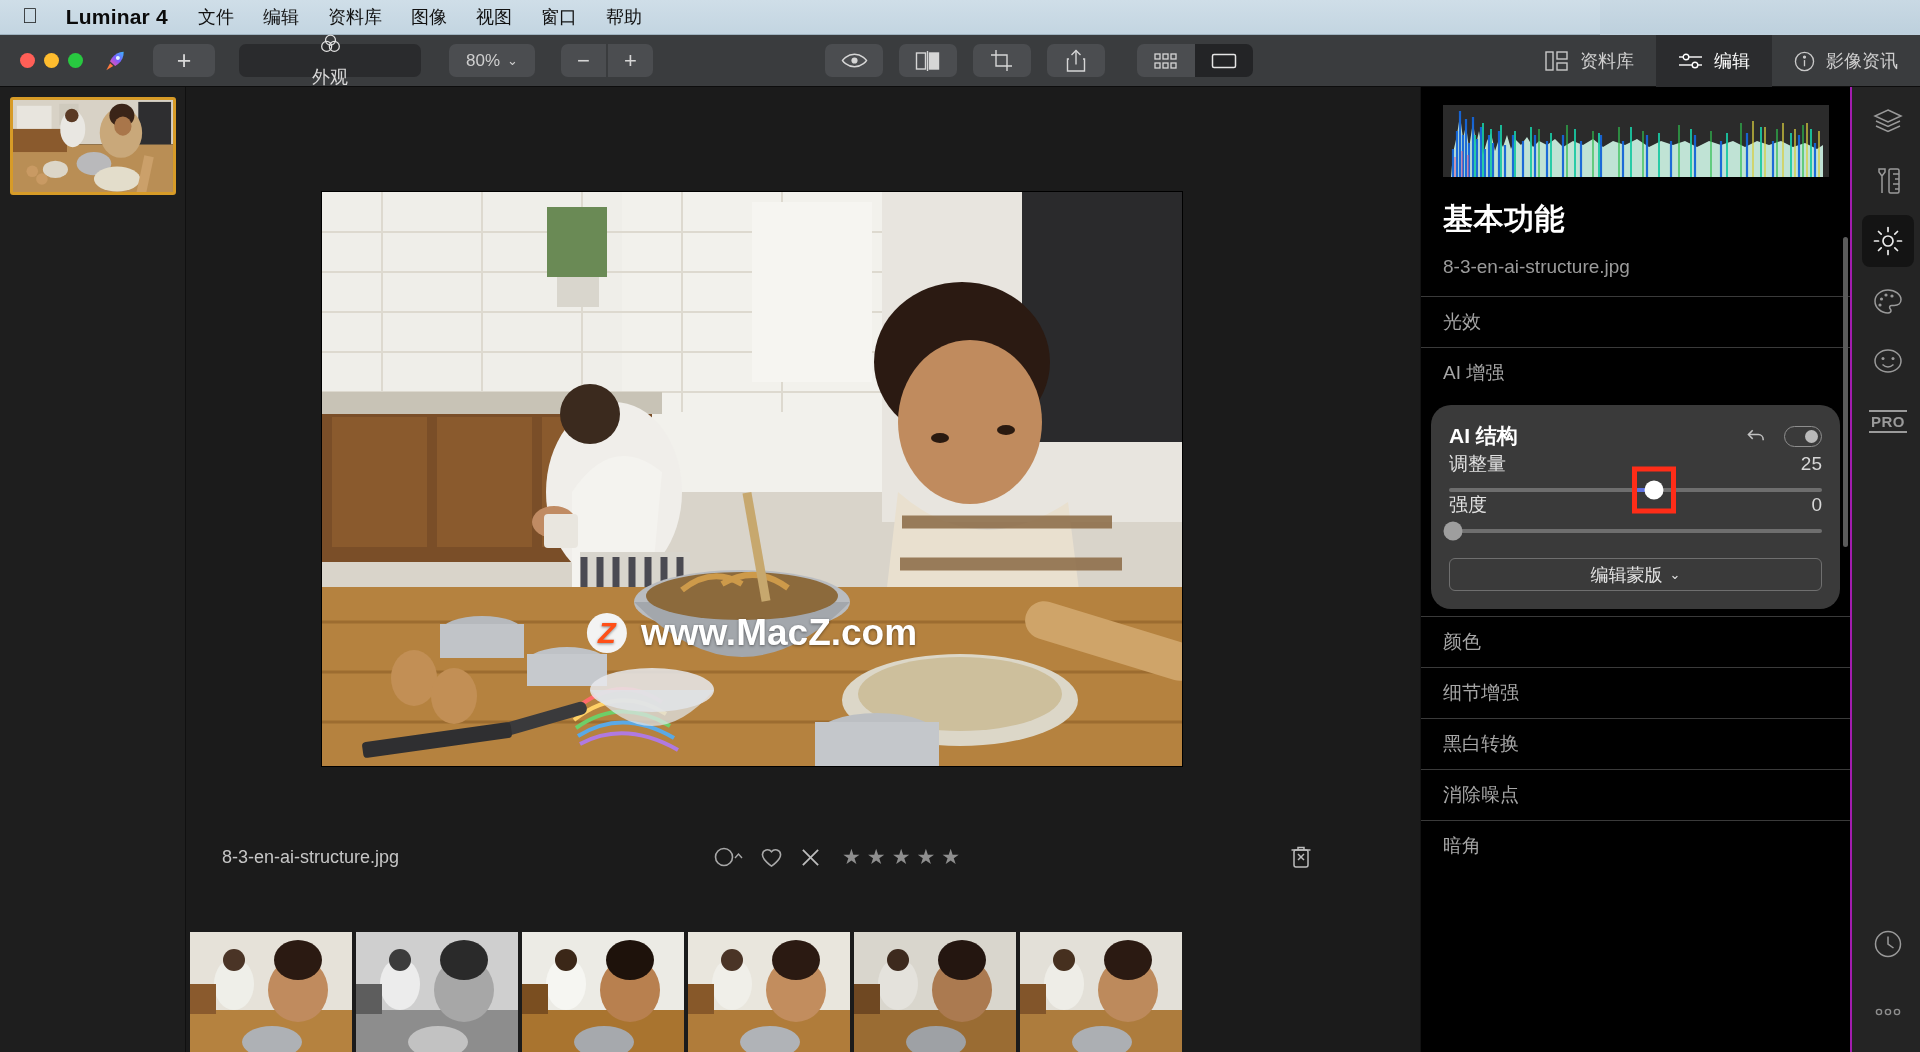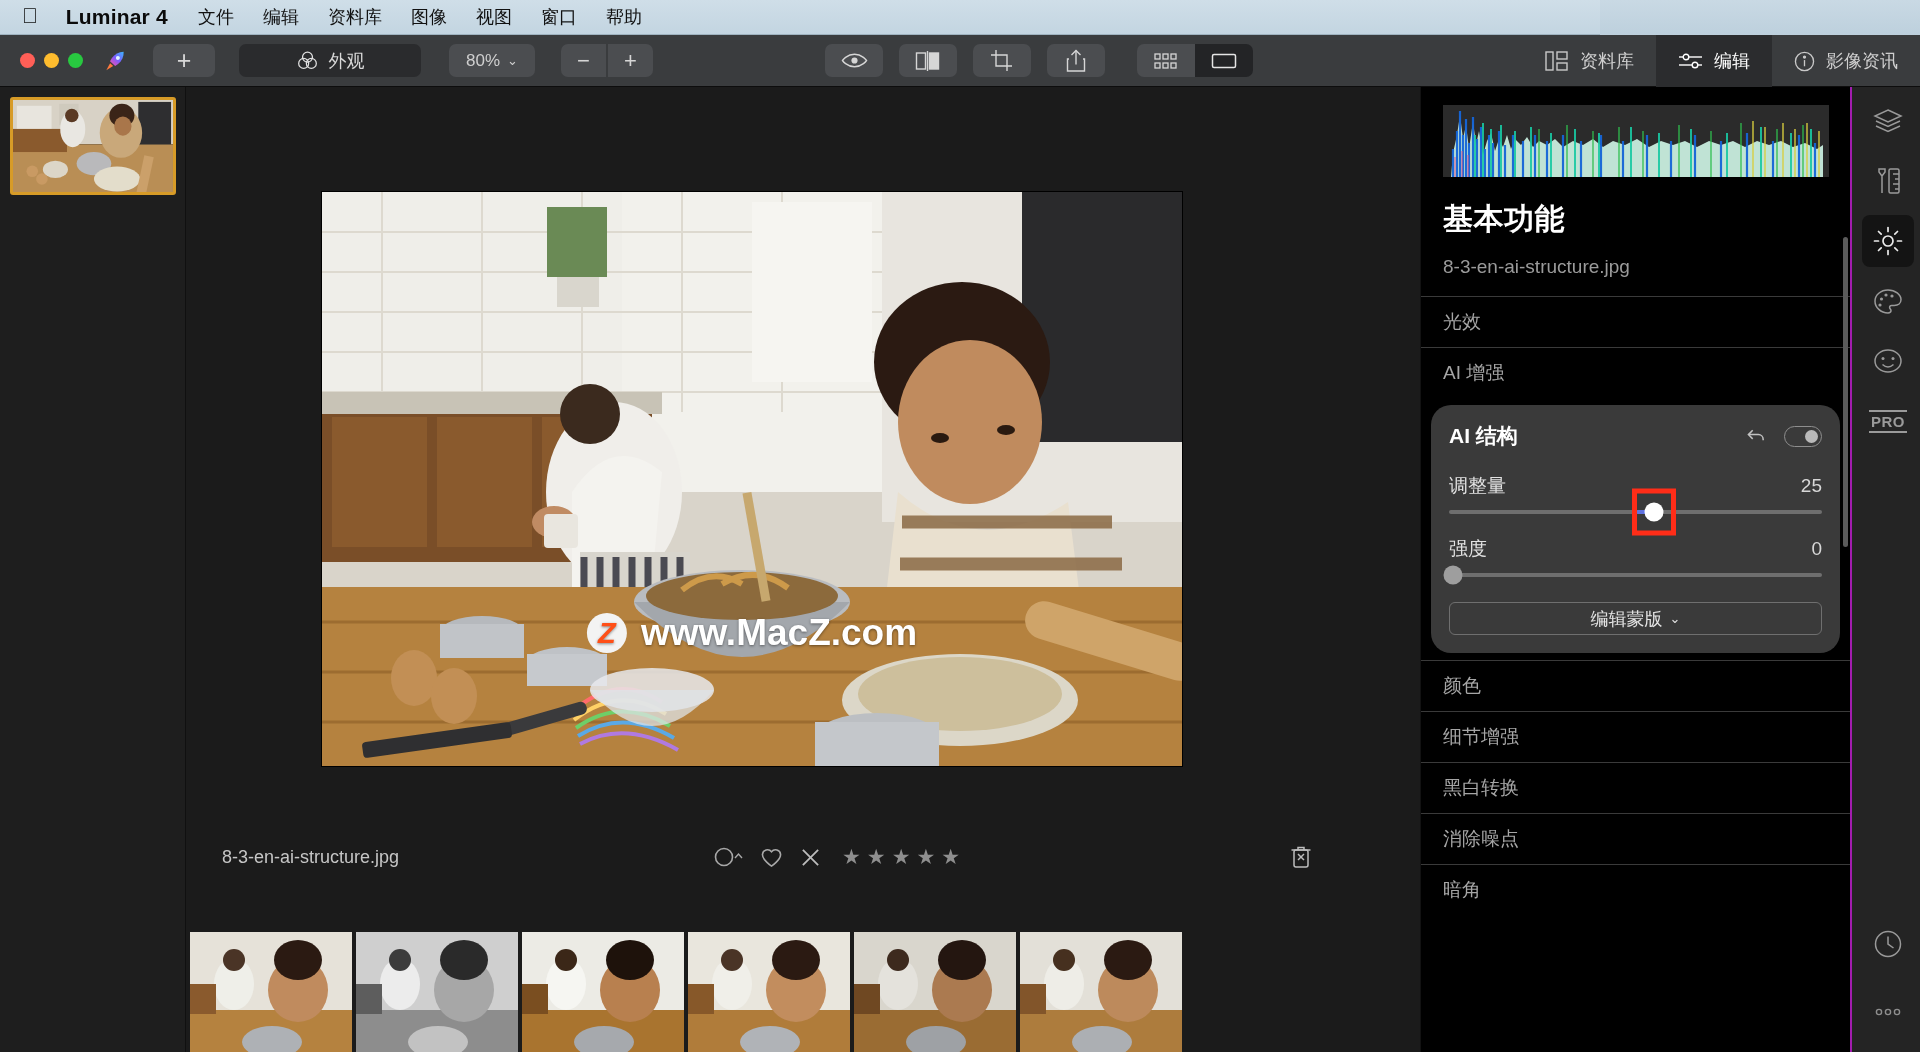--- a/index.html
+++ b/index.html
@@ -53,21 +53,21 @@
   .tl.y { background: #febc2e; }
   .tl.g { background: #28c840; }
 
   .rocket { margin-left: 20px; font-size: 22px; line-height: 1; transform: rotate(-2deg); }
 
   .tbtn {
     height: 33px; background: #4b4d50; border-radius: 7px;
     display: flex; align-items: center; justify-content: center;
     color: #d8d8d8; font-size: 17px; cursor: pointer; user-select: none;
   }
-  .tbtn.dark { background: #2a2b2d; }
+  .tbtn.dark { background: #2a2b2d; flex-direction: column; }
   .tb-plus { width: 62px; font-size: 25px; font-weight: 300; margin-left: 26px; }
   .tb-looks { width: 182px; gap: 10px; margin-left: 24px; font-size: 18px; }
   .tb-zoom { width: 86px; margin-left: 28px; gap: 7px; font-size: 17px; color:#cfcfcf;}
   .tb-mm { margin-left: 26px; display: flex; }
   .tb-mm .half { width: 45px; height: 33px; background:#4b4d50; display:flex;
     align-items:center; justify-content:center; font-size:22px; font-weight:300; color:#d6d6d6; cursor:pointer;}
   .tb-mm .half:first-child { border-radius: 7px 0 0 7px; }
   .tb-mm .half:last-child { border-radius: 0 7px 7px 0; margin-left: 2px;}
 
   .tb-center { display: flex; align-items: center; gap: 16px; margin-left: 172px; }
@@ -172,21 +172,21 @@
     padding: 16px 18px 18px 18px; position: relative;
   }
   .card-head { display: flex; align-items: center; height: 30px; }
   .card-title { font-size: 21px; font-weight: bold; color: #fff; }
   .card-actions { margin-left: auto; display: flex; align-items: center; gap: 17px; }
   .toggle { width: 38px; height: 21px; border-radius: 11px; border: 1.5px solid #8e8e8e;
     position: relative; cursor: pointer; }
   .toggle .knob { position: absolute; right: 3px; top: 3px; width: 13px; height: 13px;
     border-radius: 50%; background: #b9b9b9; }
 
-  .srow { margin-top: 22px; }
+  .srow { }
   .srow .slabel { display: flex; align-items: baseline; font-size: 19px; color: #e2e2e2; }
   .srow .sval { margin-left: auto; color: #d7d7d7; font-size: 19px; }
   .track { margin-top: 11px; height: 4px; border-radius: 2px; background: #6e6e6e; position: relative; }
   .track .fill { position: absolute; left: 50%; top: 0; height: 4px; background: #5f72e0; border-radius:2px; }
   .track .knob2 { position: absolute; top: 50%; width: 19px; height: 19px; border-radius: 50%;
     background: #fff; transform: translate(-50%, -50%); cursor: pointer; }
   .track .knob2.dim { background: #9e9e9e; }
   .redbox {
     position: absolute; width: 44px; height: 47px; border: 5px solid #ff2d18;
     transform: translate(-50%, -50%); pointer-events: none; z-index: 5;

